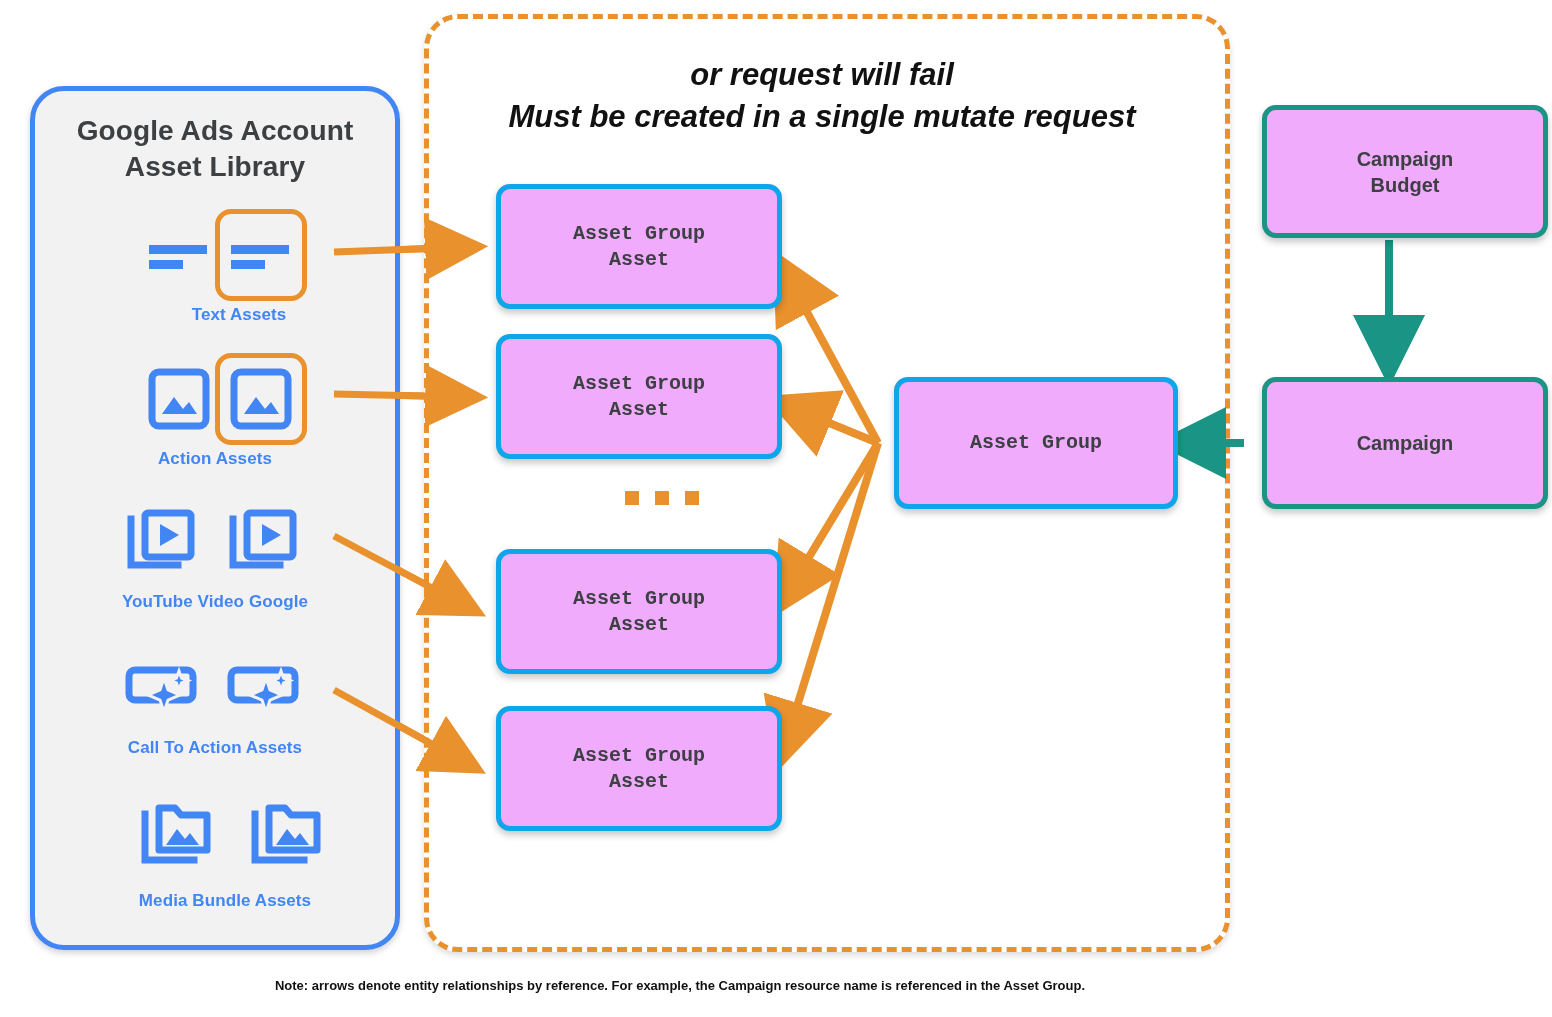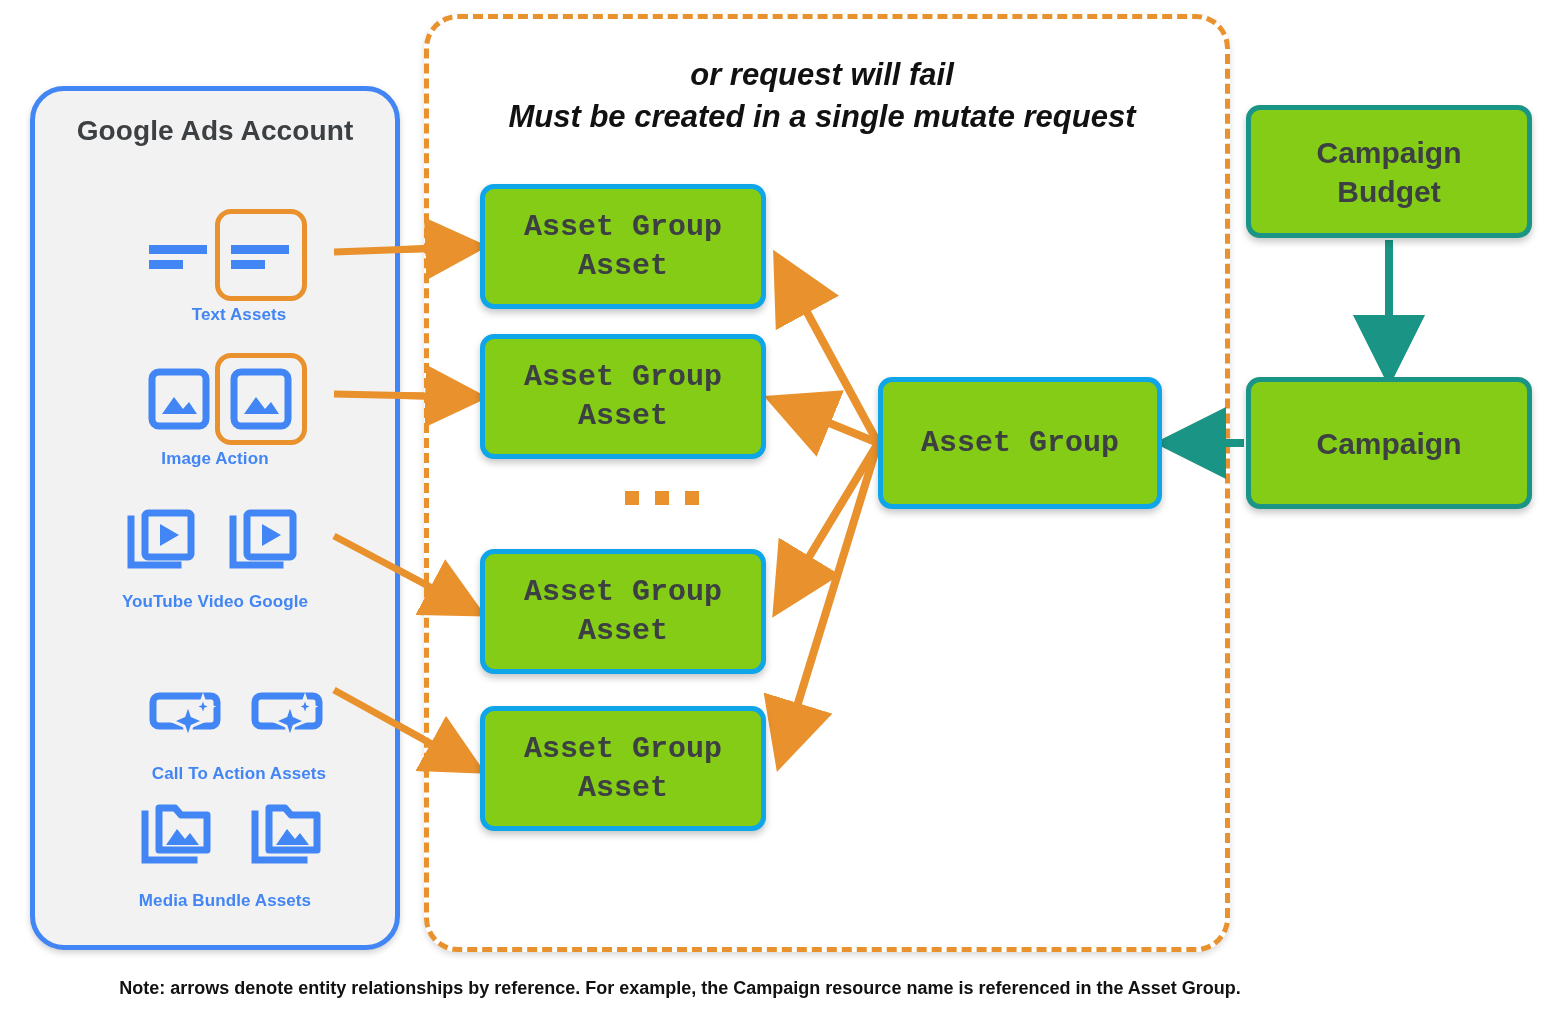--- a/index.html
+++ b/index.html
@@ -41,24 +41,24 @@
     box-sizing:border-box;background:transparent;}
   .icon-slot.plain-b{left:80px;}
   .icon-slot.boxed-b{left:182px;}
   .asset-label{
     position:absolute;left:0;width:100%;text-align:center;
     font-size:17px;font-weight:bold;color:#4285f4;letter-spacing:.1px;
   }
 
   
   .node{
-    position:absolute;background:#84cc16;border-radius:14px;
+    position:absolute;background:#f0abfc;border-radius:14px;
     display:flex;align-items:center;justify-content:center;text-align:center;
-    font-size:30px;font-weight:bold;color:#3c4043;line-height:1.3;
-    box-shadow:0 4px 7px rgba(0,0,0,.22);box-sizing:border-box;
+    font-size:20px;font-weight:bold;color:#3c4043;line-height:1.3;
+    box-shadow:0 4px 7px rgba(0,0,0,.22);box-sizing:border-box;margin-left:16px;
   }
   .node.orange{border:5px solid #0ea5e9;font-family:Liberation Mono, monospace;}
   .node.teal{border:5px solid #1a9484;}
 
   .aga-1{left:480px;top:184px;width:286px;height:125px;}
   .aga-2{left:480px;top:334px;width:286px;height:125px;}
   .aga-3{left:480px;top:549px;width:286px;height:125px;}
   .aga-4{left:480px;top:706px;width:286px;height:125px;}
   .asset-group{left:878px;top:377px;width:284px;height:132px;}
   .campaign-budget{left:1246px;top:105px;width:286px;height:133px;}
@@ -69,21 +69,21 @@
     position:absolute;left:440px;top:54px;width:764px;text-align:center;
     font-size:31px;font-weight:bold;font-style:italic;color:#111111;
     line-height:1.34;
   }
   .mutate-footnote{
     position:absolute;left:440px;top:871px;width:764px;text-align:center;
     font-size:19px;font-weight:bold;color:#111111;
   }
   .page-note{
     position:absolute;left:0;top:978px;width:1360px;text-align:center;
-    font-size:18px;font-weight:bold;color:#111111;
+    font-size:13px;font-weight:bold;color:#111111;
   }
 
   
   .ellipsis{position:absolute;left:625px;top:491px;display:flex;gap:16px;}
   .ellipsis span{display:block;width:14px;height:14px;background:#e8912d;}
 </style>
 </head>
 <body>
 
 <div id="stage">
@@ -121,20 +121,21 @@
 
       <path d="M1389,240 L1389,366" marker-end="url(#arw-t)"></path>
 
       <path d="M1244,443 L1175,443" marker-end="url(#arw-t)"></path>
     </g>
   </svg>
 
   <div class="panel-library">
     <div class="library-title">
       <div>Google Ads Account</div>
+      <div>Asset Library</div>
     </div>
 
     <div class="asset-row" style="top:118px;">
       <div class="asset-icons">
         <div class="icon-slot plain">
           <svg width="64" height="46" viewBox="0 0 64 46" aria-hidden="true">
             <rect x="2" y="13" width="58" height="9" fill="#4285f4"></rect>
             <rect x="2" y="28" width="34" height="9" fill="#4285f4"></rect>
           </svg>
         </div>
@@ -156,21 +157,21 @@
             <path d="M14,46 L26,29 L35,41 L41,34 L49,46 Z" fill="#4285f4"></path>
           </svg>
         </div>
         <div class="icon-slot boxed">
           <svg width="62" height="62" viewBox="0 0 62 62" aria-hidden="true">
             <rect x="4" y="4" width="54" height="54" rx="7" fill="none" stroke="#4285f4" stroke-width="7"></rect>
             <path d="M14,46 L26,29 L35,41 L41,34 L49,46 Z" fill="#4285f4"></path>
           </svg>
         </div>
       </div>
-      <div class="asset-label" style="top:96px;">Image Action</div>
+      <div class="asset-label" style="top:96px;">Action Assets</div>
     </div>
 
     <div class="asset-row" style="top:405px;">
       <div class="asset-icons">
         <div class="icon-slot plain-b">
           <svg width="72" height="66" viewBox="0 0 72 66" aria-hidden="true">
             <path d="M6,10 L6,56 L53,56" fill="none" stroke="#4285f4" stroke-width="7" stroke-linecap="square"></path>
             <rect x="20" y="4" width="46" height="44" rx="3" fill="none" stroke="#4285f4" stroke-width="7"></rect>
             <path d="M35,15 L54,26 L35,37 Z" fill="#4285f4"></path>
           </svg>
@@ -179,21 +180,21 @@
           <svg width="72" height="66" viewBox="0 0 72 66" aria-hidden="true">
             <path d="M6,10 L6,56 L53,56" fill="none" stroke="#4285f4" stroke-width="7" stroke-linecap="square"></path>
             <rect x="20" y="4" width="46" height="44" rx="3" fill="none" stroke="#4285f4" stroke-width="7"></rect>
             <path d="M35,15 L54,26 L35,37 Z" fill="#4285f4"></path>
           </svg>
         </div>
       </div>
       <div class="asset-label" style="top:96px;">YouTube Video  Google</div>
     </div>
 
-    <div class="asset-row" style="top:577px;margin-left:24px;">
+    <div class="asset-row" style="top:551px;">
       <div class="asset-icons">
         <div class="icon-slot plain-b">
           <svg width="76" height="52" viewBox="0 0 76 52" aria-hidden="true">
             <path d="M12,8 L64,8 A6,6 0 0 1 70,14 L70,32 A6,6 0 0 1 64,38 L12,38 A6,6 0 0 1 6,32 L6,14 A6,6 0 0 1 12,8 Z" fill="none" stroke="#4285f4" stroke-width="7"></path>
             <path d="M41,16 L45,28 L57,33 L45,38 L41,50 L37,38 L25,33 L37,28 Z" fill="#4285f4" stroke="#f2f2f2" stroke-width="3"></path>
             <path d="M56,9 L58.5,16 L65,18.5 L58.5,21 L56,28 L53.5,21 L47,18.5 L53.5,16 Z" fill="#4285f4" stroke="#f2f2f2" stroke-width="3"></path>
           </svg>
         </div>
         <div class="icon-slot boxed-b">
           <svg width="76" height="52" viewBox="0 0 76 52" aria-hidden="true">

